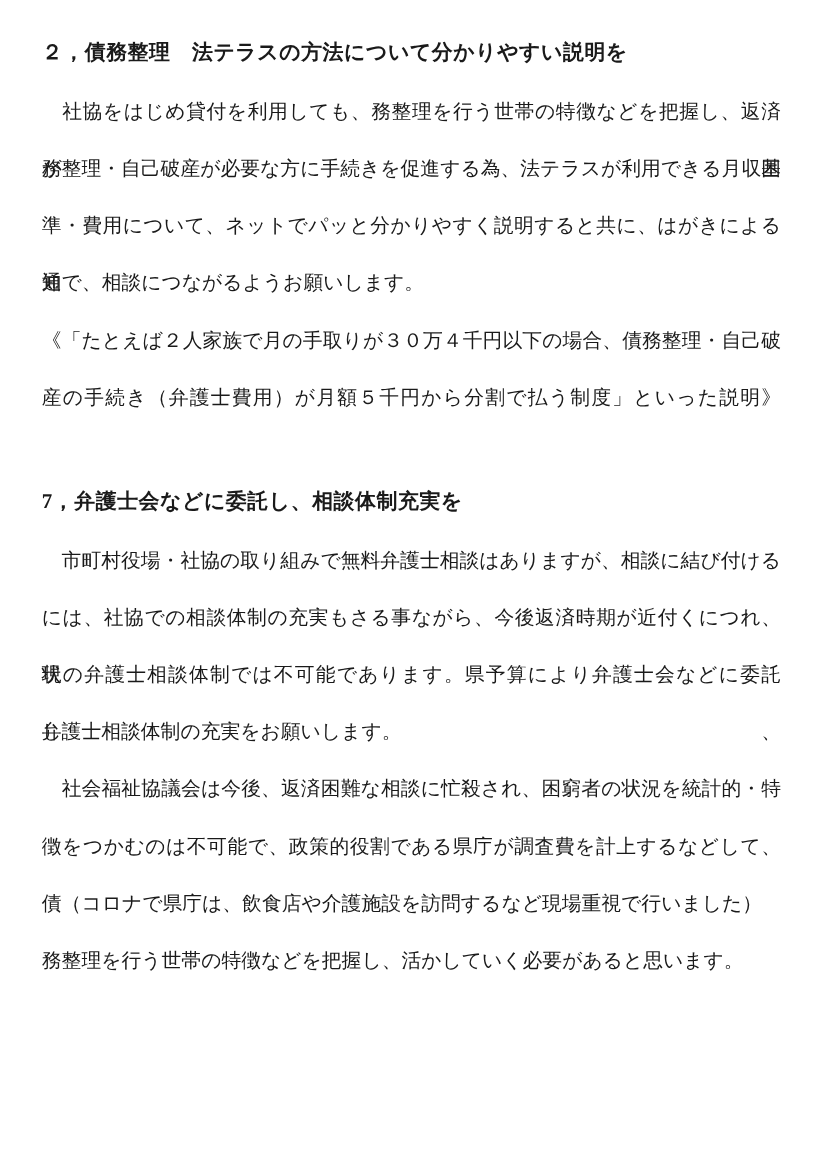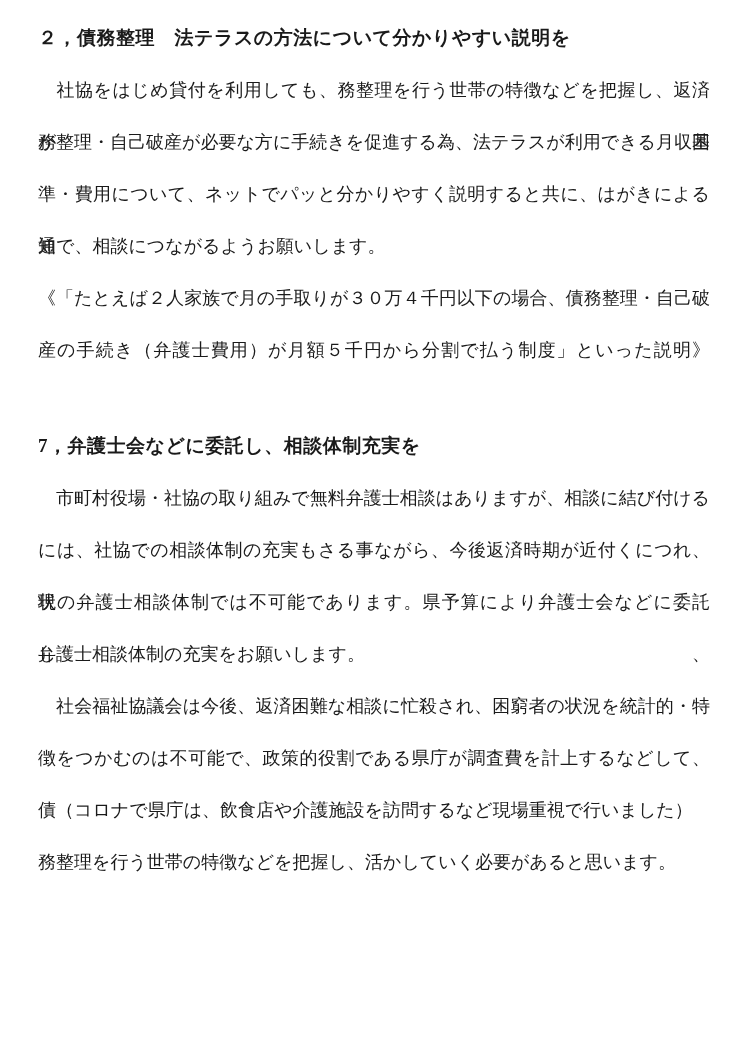--- a/index.html
+++ b/index.html
@@ -11,21 +11,21 @@
     width: 750px;
     height: 1046px;
     overflow: hidden;
     font-family: "Liberation Serif", "DejaVu Serif", serif;
     color: #1a1a1a;
   }
   .page {
     box-sizing: border-box;
     width: 750px;
     height: 1046px;
-    padding: 12px 40px 0 38px;
+    padding: 23px 40px 0 38px;
     background: #ffffff;
   }
   section { margin: 0; padding: 0; }
   .heading {
     margin: 0;
     font-size: 19px;
     font-weight: bold;
     height: 52px;
     line-height: 52px;
     white-space: pre;

